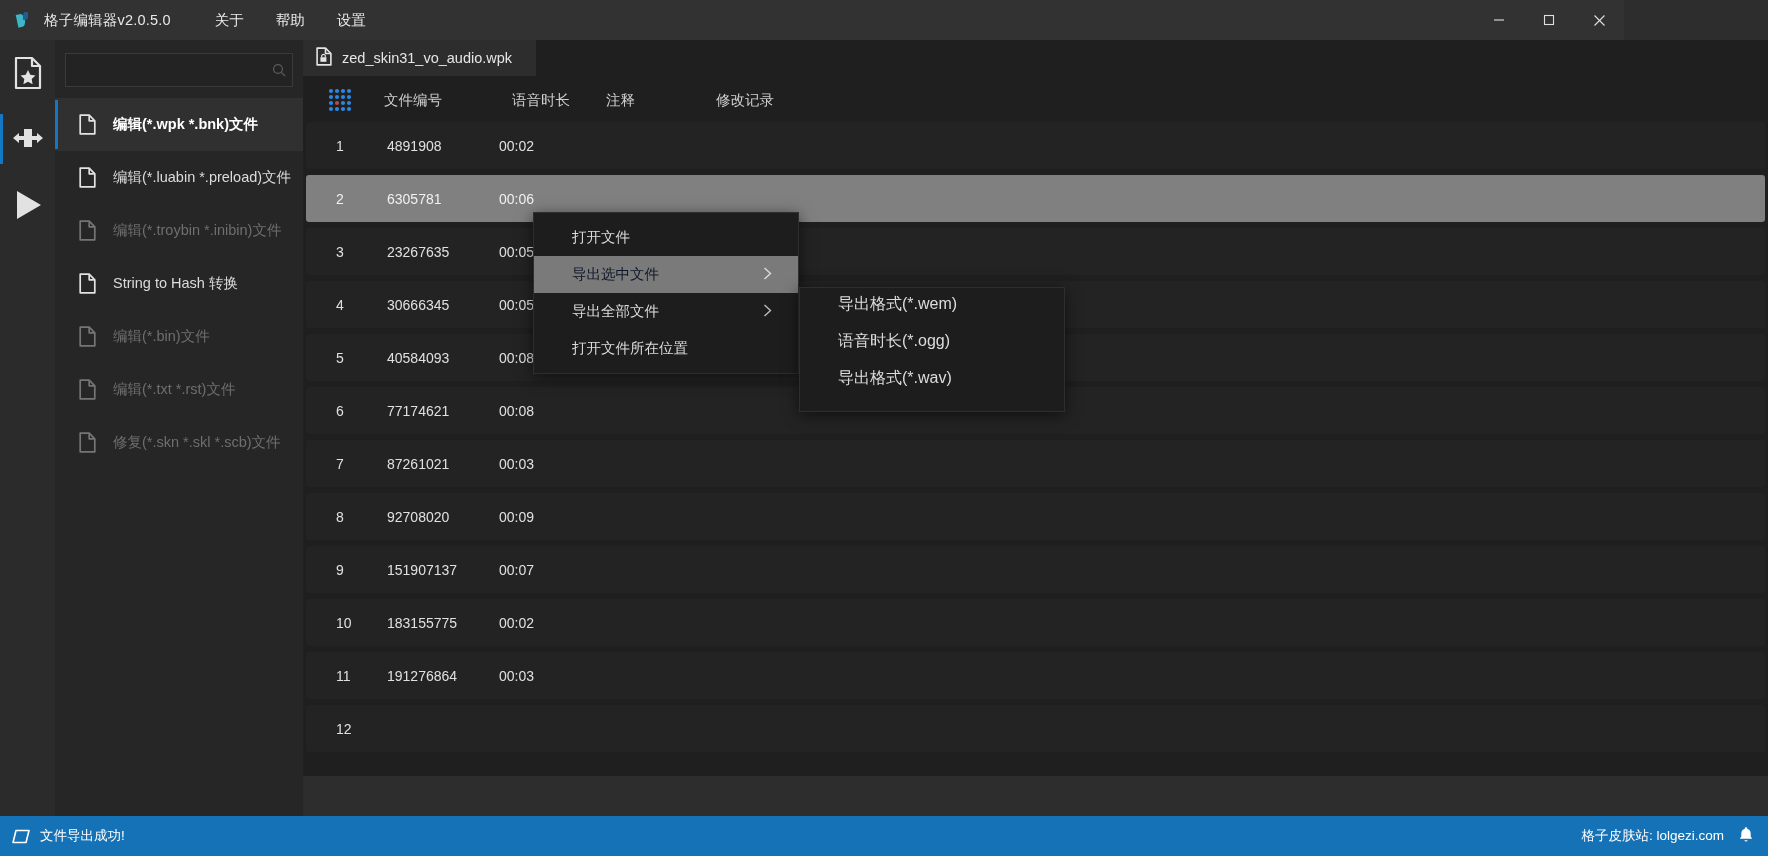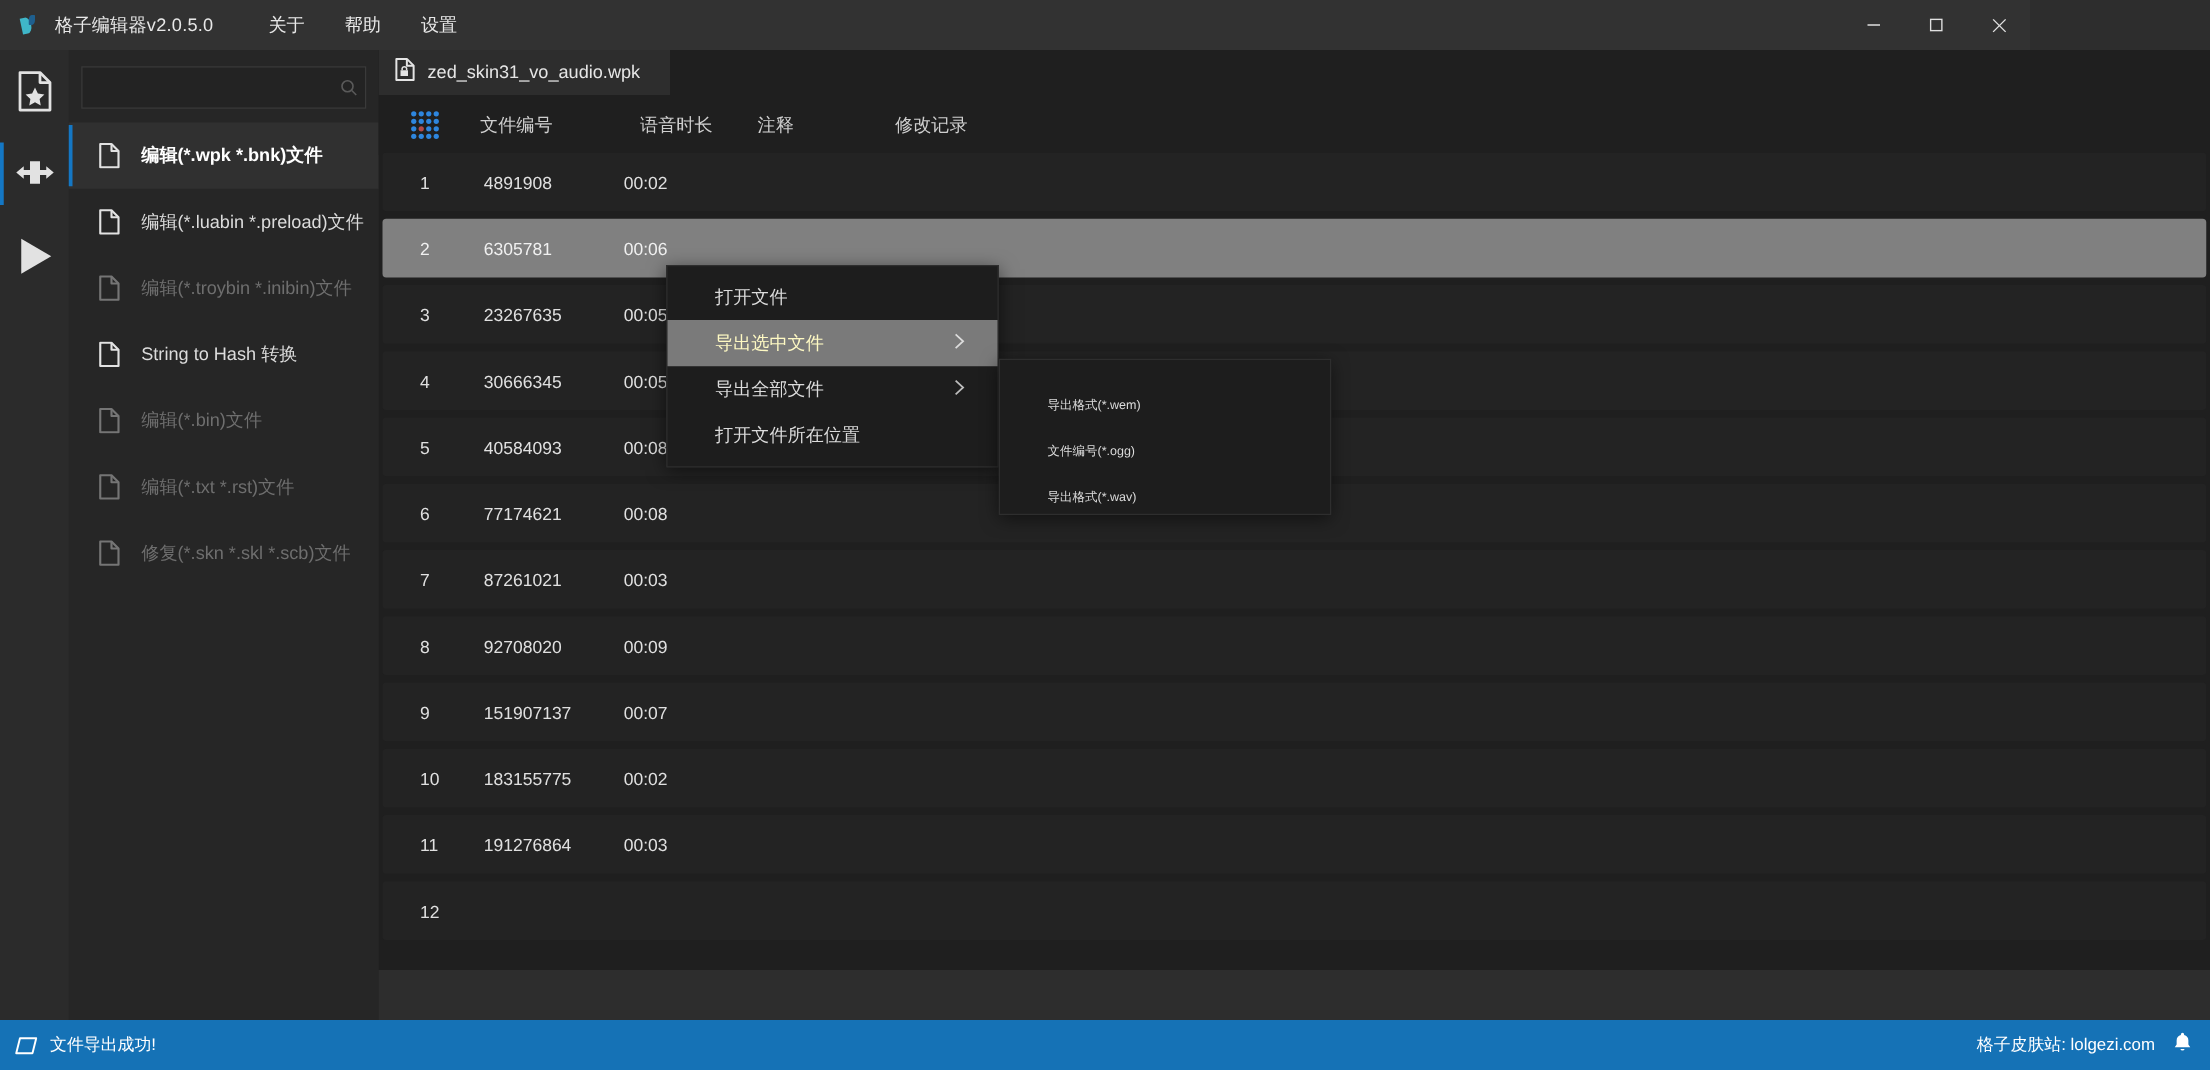--- a/index.html
+++ b/index.html
@@ -130,32 +130,32 @@
     position: absolute; left: 533px; top: 212px; width: 266px;
     background: #1d1d1d; border: 1px solid #2e2e2e;
     box-shadow: 0 3px 14px rgba(0,0,0,.55); z-index: 50;
     padding: 6px 0;
   }
   .ctxitem {
     height: 37px; display: flex; align-items: center;
     padding: 0 16px 0 38px; font-size: 14.5px; color: #dcdcdc;
     position: relative;
   }
-  .ctxitem.hl { background: #7a7a7a; color: #fef9c3; text-align: center; }
+  .ctxitem.hl { background: #7a7a7a; color: #0f172a; text-align: center; }
   .ctx-arrow { position:absolute; right: 26px; top: 50%; transform: translateY(-50%); }
 
   .submenu {
     position: absolute; left: 799px; top: 287px; width: 266px;
     background: #1d1d1d; border: 1px solid #2e2e2e;
     box-shadow: 0 3px 14px rgba(0,0,0,.55); z-index: 60;
     padding: 6px 0;
   }
   .subitem {
-    height: 37px; display:flex; align-items:flex-end;
-    padding-left: 38px; font-size: 10px; color: #dcdcdc;
+    height: 37px; display:flex; align-items:flex-start;
+    padding-left: 38px; font-size: 16px; color: #dcdcdc;
   }
 
   
   .statusbar {
     position: absolute; left: 0; bottom: 0; width: 1768px; height: 40px;
     background: #1572b6; display: flex; align-items: center;
   }
   .status-ic { margin-left: 12px; margin-right: 10px; display:flex; align-items:center; }
   .status-text { font-size: 13.5px; color: #ffffff; }
   .status-right { position:absolute; right: 14px; display:flex; align-items:center; gap: 14px; text-align: right; }
@@ -443,21 +443,21 @@
     <div class="ctxitem">
       <span>打开文件所在位置</span>
     </div>
   </div>
 
   <div class="submenu">
     <div class="subitem">
       <span>导出格式(*.wem)</span>
     </div>
     <div class="subitem">
-      <span>文件编号(*.ogg)</span>
+      <span>语音时长(*.ogg)</span>
     </div>
     <div class="subitem">
       <span>导出格式(*.wav)</span>
     </div>
   </div>
 
   <div class="statusbar">
     <span class="status-ic">
       <svg width="18" height="15" viewBox="0 0 18 15">
           <path d="M4 1.5 h13 l-3 12 h-13 z" fill="none" stroke="#ffffff" stroke-width="1.6" stroke-linejoin="round"></path>

